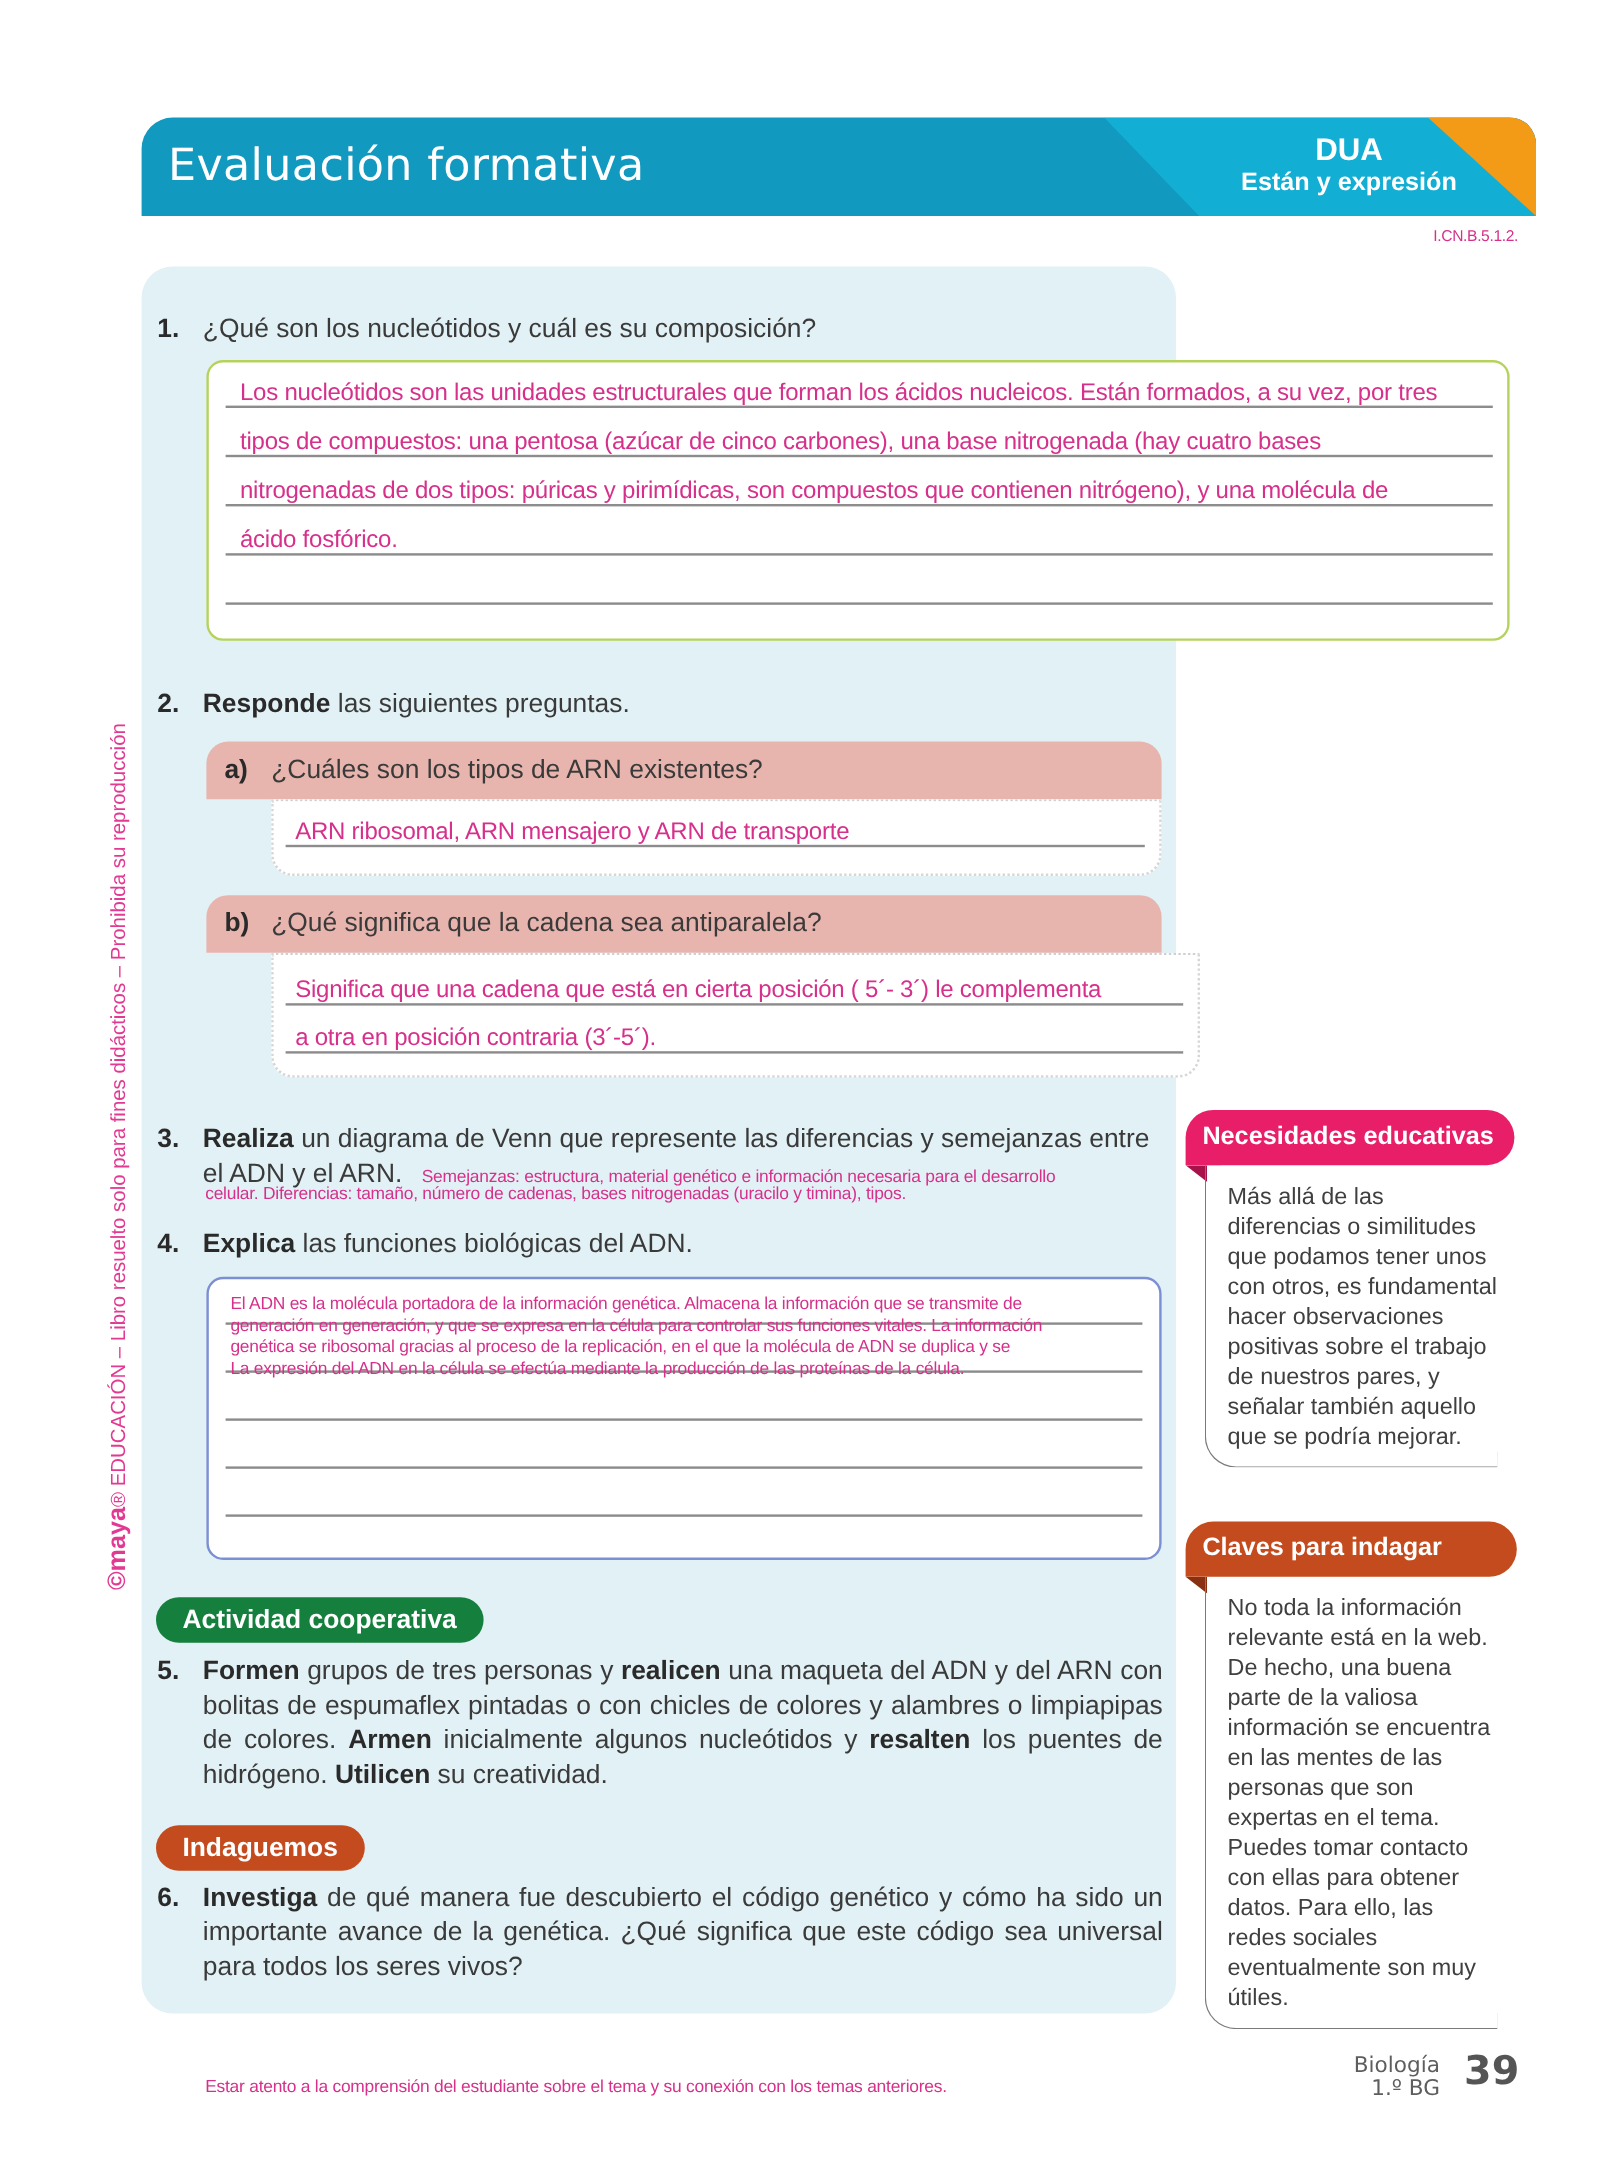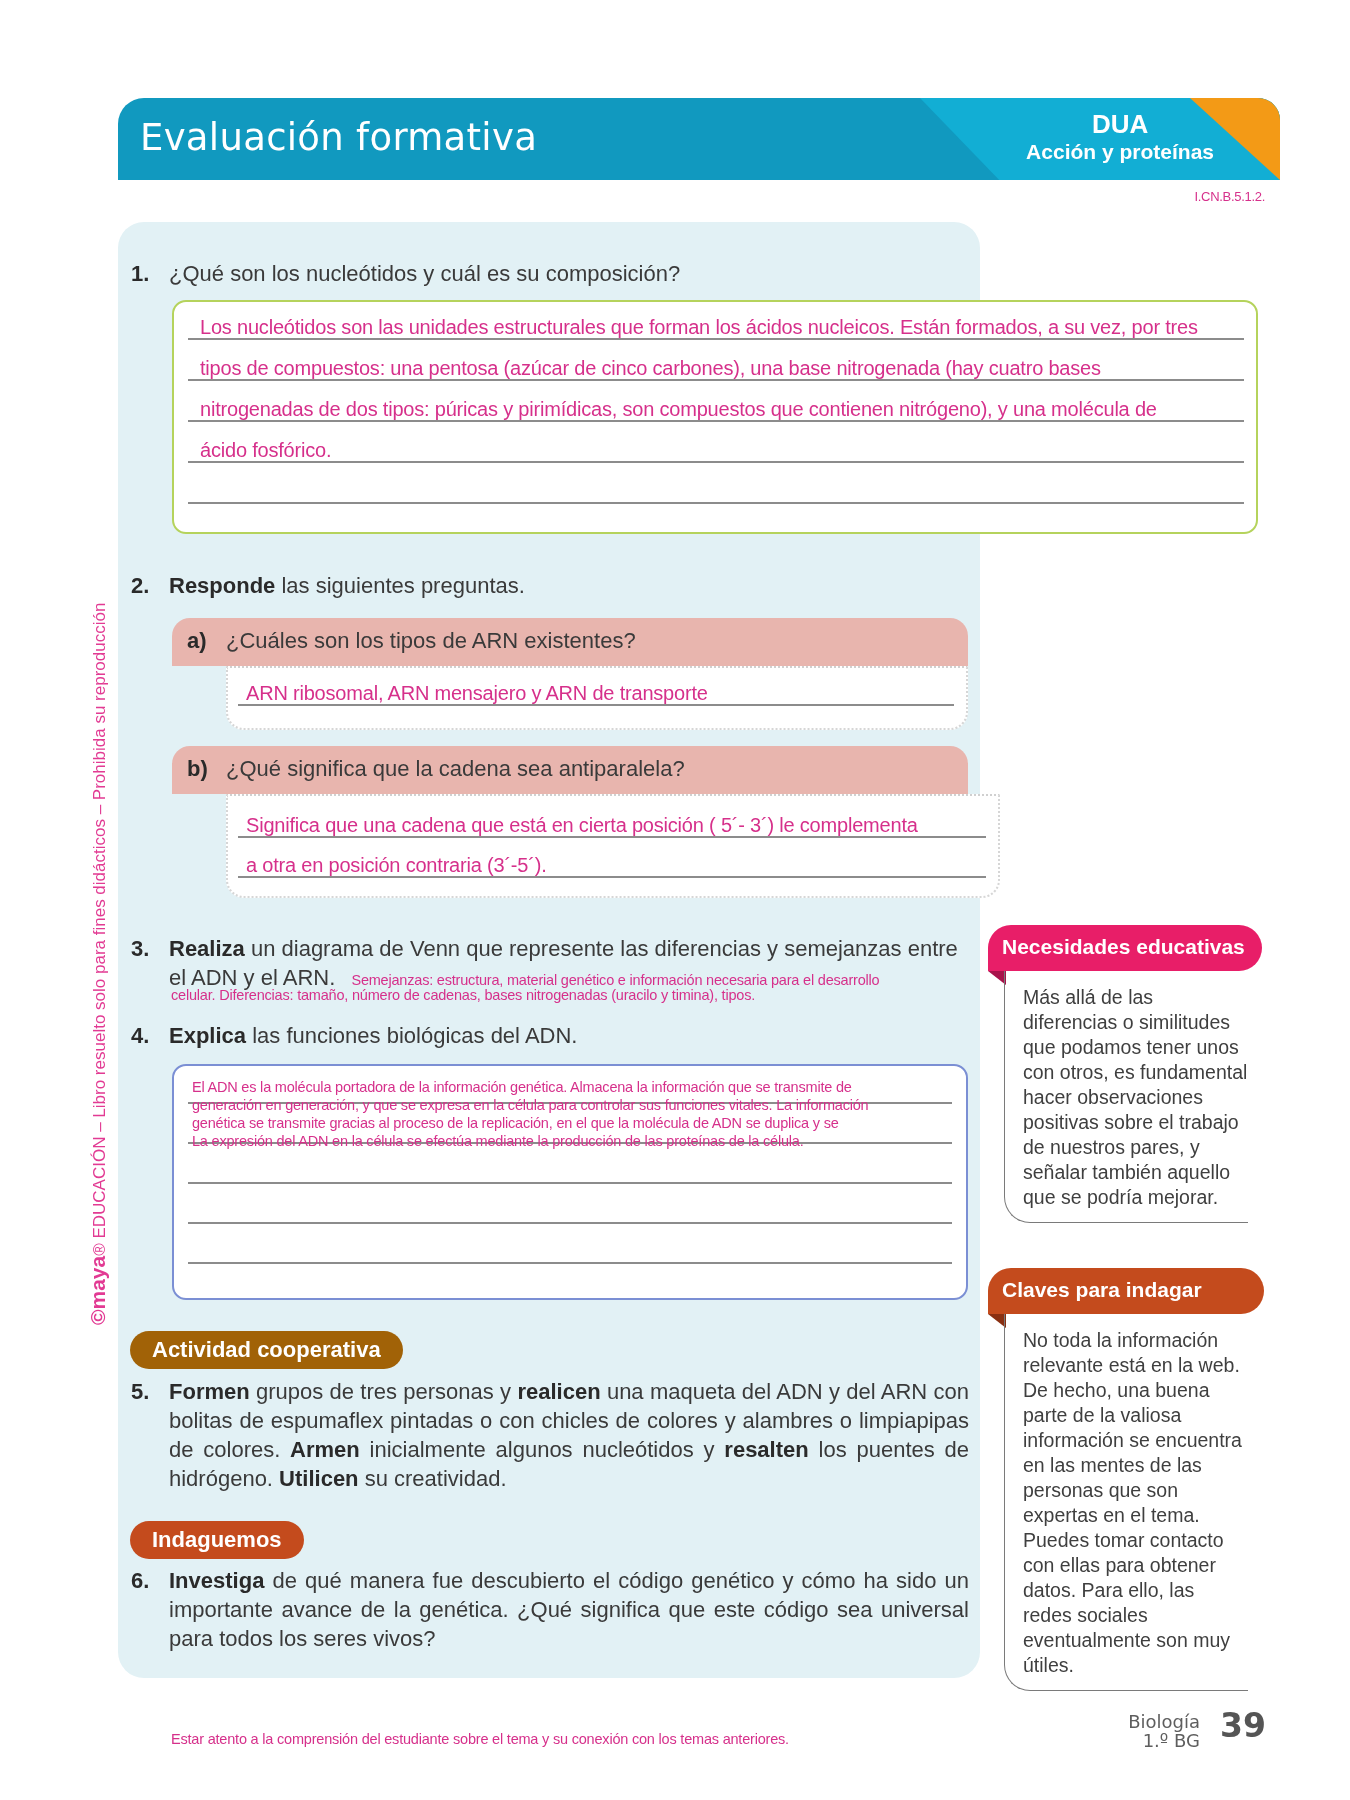--- a/index.html
+++ b/index.html
@@ -41,21 +41,21 @@
 
   .subq-head { position: absolute; background: #e8b5ae; border-radius: 18px 18px 0 0; height: 48px; }
   .subq-head .lbl { position: absolute; left: 15px; top: 10px; font-weight: bold; font-size: 22px; color: #2a2a2a; }
   .subq-head .txt { position: absolute; left: 54px; top: 10px; font-size: 22px; color: #3a3a3a; }
   .subq-body { position: absolute; background: #fff; border: 2px dotted #d6d6d6; border-top: 2px dotted #d0d0d0; border-radius: 0 0 18px 18px; }
 
   .dnabox { position: absolute; background: #fff; border: 2px solid #7b8fd4; border-radius: 14px; }
 
   .pill { position: absolute; height: 38px; border-radius: 19px; color: #fff; font-weight: bold;
           font-size: 22px; padding: 6px 22px; white-space: nowrap; }
-  .pill.coop { background: #a16207; }
+  .pill.coop { background: #15803d; }
   .pill.inda { background: #c44b1d; }
 
   .teacher-note { position: absolute; color: #d6308b; font-size: 14.5px; letter-spacing: -0.2px; }
 
   
   .sidebox { position: absolute; }
   .sidebox .hdr { position: absolute; left: 0; top: 0; height: 46px; border-radius: 23px 23px 23px 0; color: #fff;
                   font-weight: bold; font-size: 21px; padding: 10px 14px; white-space: nowrap; }
   .sidebox .fold { position: absolute; left: 0; top: 46px; width: 18px; height: 14px; }
   .sidebox .body { position: absolute; left: 16px; top: 46px; border-left: 1.5px solid #7a7a7a;
@@ -74,21 +74,21 @@
 </style>
 </head>
 <body>
 
 <div class="banner">
   <div class="band2"></div>
   <div class="band3"></div>
   <div class="title">Evaluación formativa</div>
   <div class="dua">
     <div class="h">DUA</div>
-    <div class="s">Acción y proteínas</div>
+    <div class="s">Están y expresión</div>
   </div>
 </div>
 <div class="indicator">I.CN.B.5.1.2.</div>
 
 <div class="credit">
   <b>©maya</b><span>® EDUCACIÓN – Libro resuelto solo para fines didácticos – Prohibida su reproducción</span>
 </div>
 
 <div class="panel"></div>
 
@@ -149,21 +149,21 @@
 </div>
 <div class="dnabox" style="left:172px; top:1064px; width:796px; height:236px;">
   <div class="line" style="left:14px; right:14px; top:36px; height:2px;"></div>
   <div class="line" style="left:14px; right:14px; top:76px;"></div>
   <div class="line" style="left:14px; right:14px; top:116px;"></div>
   <div class="line" style="left:14px; right:14px; top:156px;"></div>
   <div class="line" style="left:14px; right:14px; top:196px;"></div>
   <div class="ans small" style="left:18px; top:12px; width:760px; white-space:nowrap;">
     <div>El ADN es la molécula portadora de la información genética. Almacena la información que se transmite de</div>
     <div>generación en generación, y que se expresa en la célula para controlar sus funciones vitales. La información</div>
-    <div>genética se transmite gracias al proceso de la replicación, en el que la molécula de ADN se duplica y se</div>
+    <div>genética se ribosomal gracias al proceso de la replicación, en el que la molécula de ADN se duplica y se</div>
     <div>La expresión del ADN en la célula se efectúa mediante la producción de las proteínas de la célula.</div>
   </div>
 </div>
 
 <div class="pill coop" style="left:130px; top:1331px;">Actividad cooperativa</div>
 
 <div class="q" style="left:131px; top:1377px; width:840px;">
   <span class="num">5.</span>
   <span class="txt" style="width:800px; text-align:justify;">
     <b>Formen</b><span> grupos de tres personas y </span><b>realicen</b><span> una maqueta del ADN y del ARN con bolitas de espumaflex pintadas o con chicles de colores y alambres o limpiapipas de colores. </span><b>Armen</b><span> inicialmente algunos nucleótidos y </span><b>resalten</b><span> los puentes de hidrógeno. </span><b>Utilicen</b><span> su creatividad.</span>

